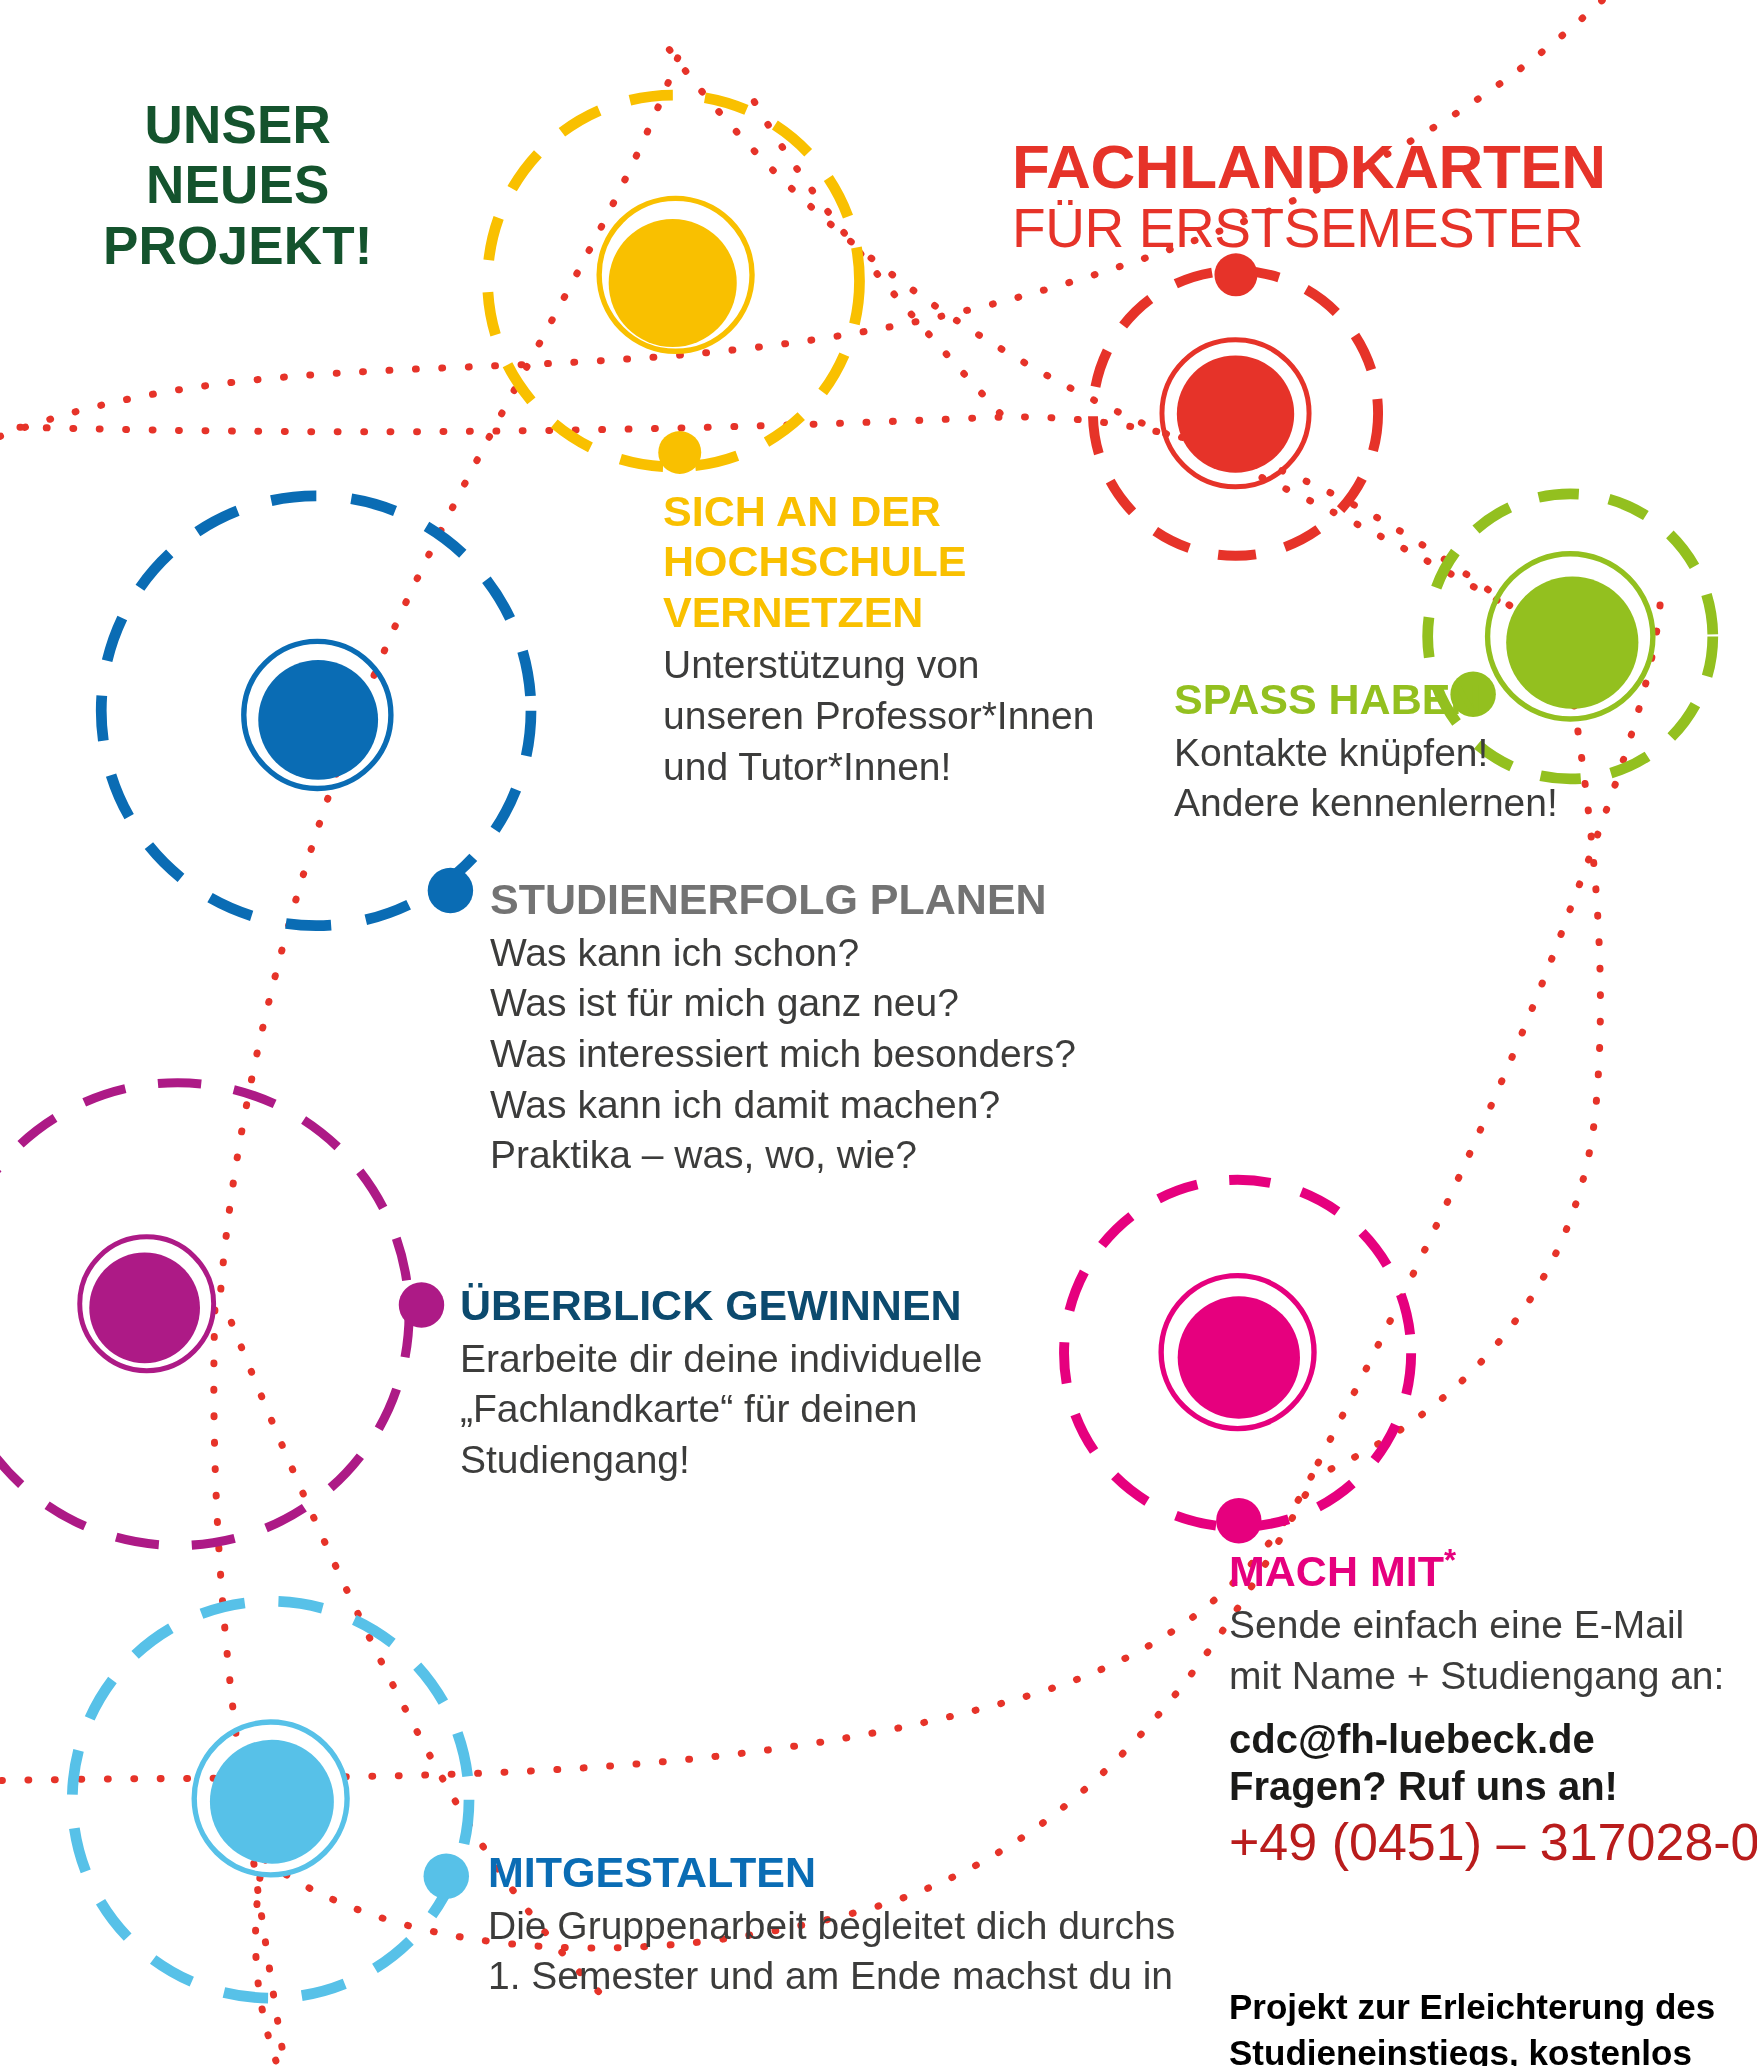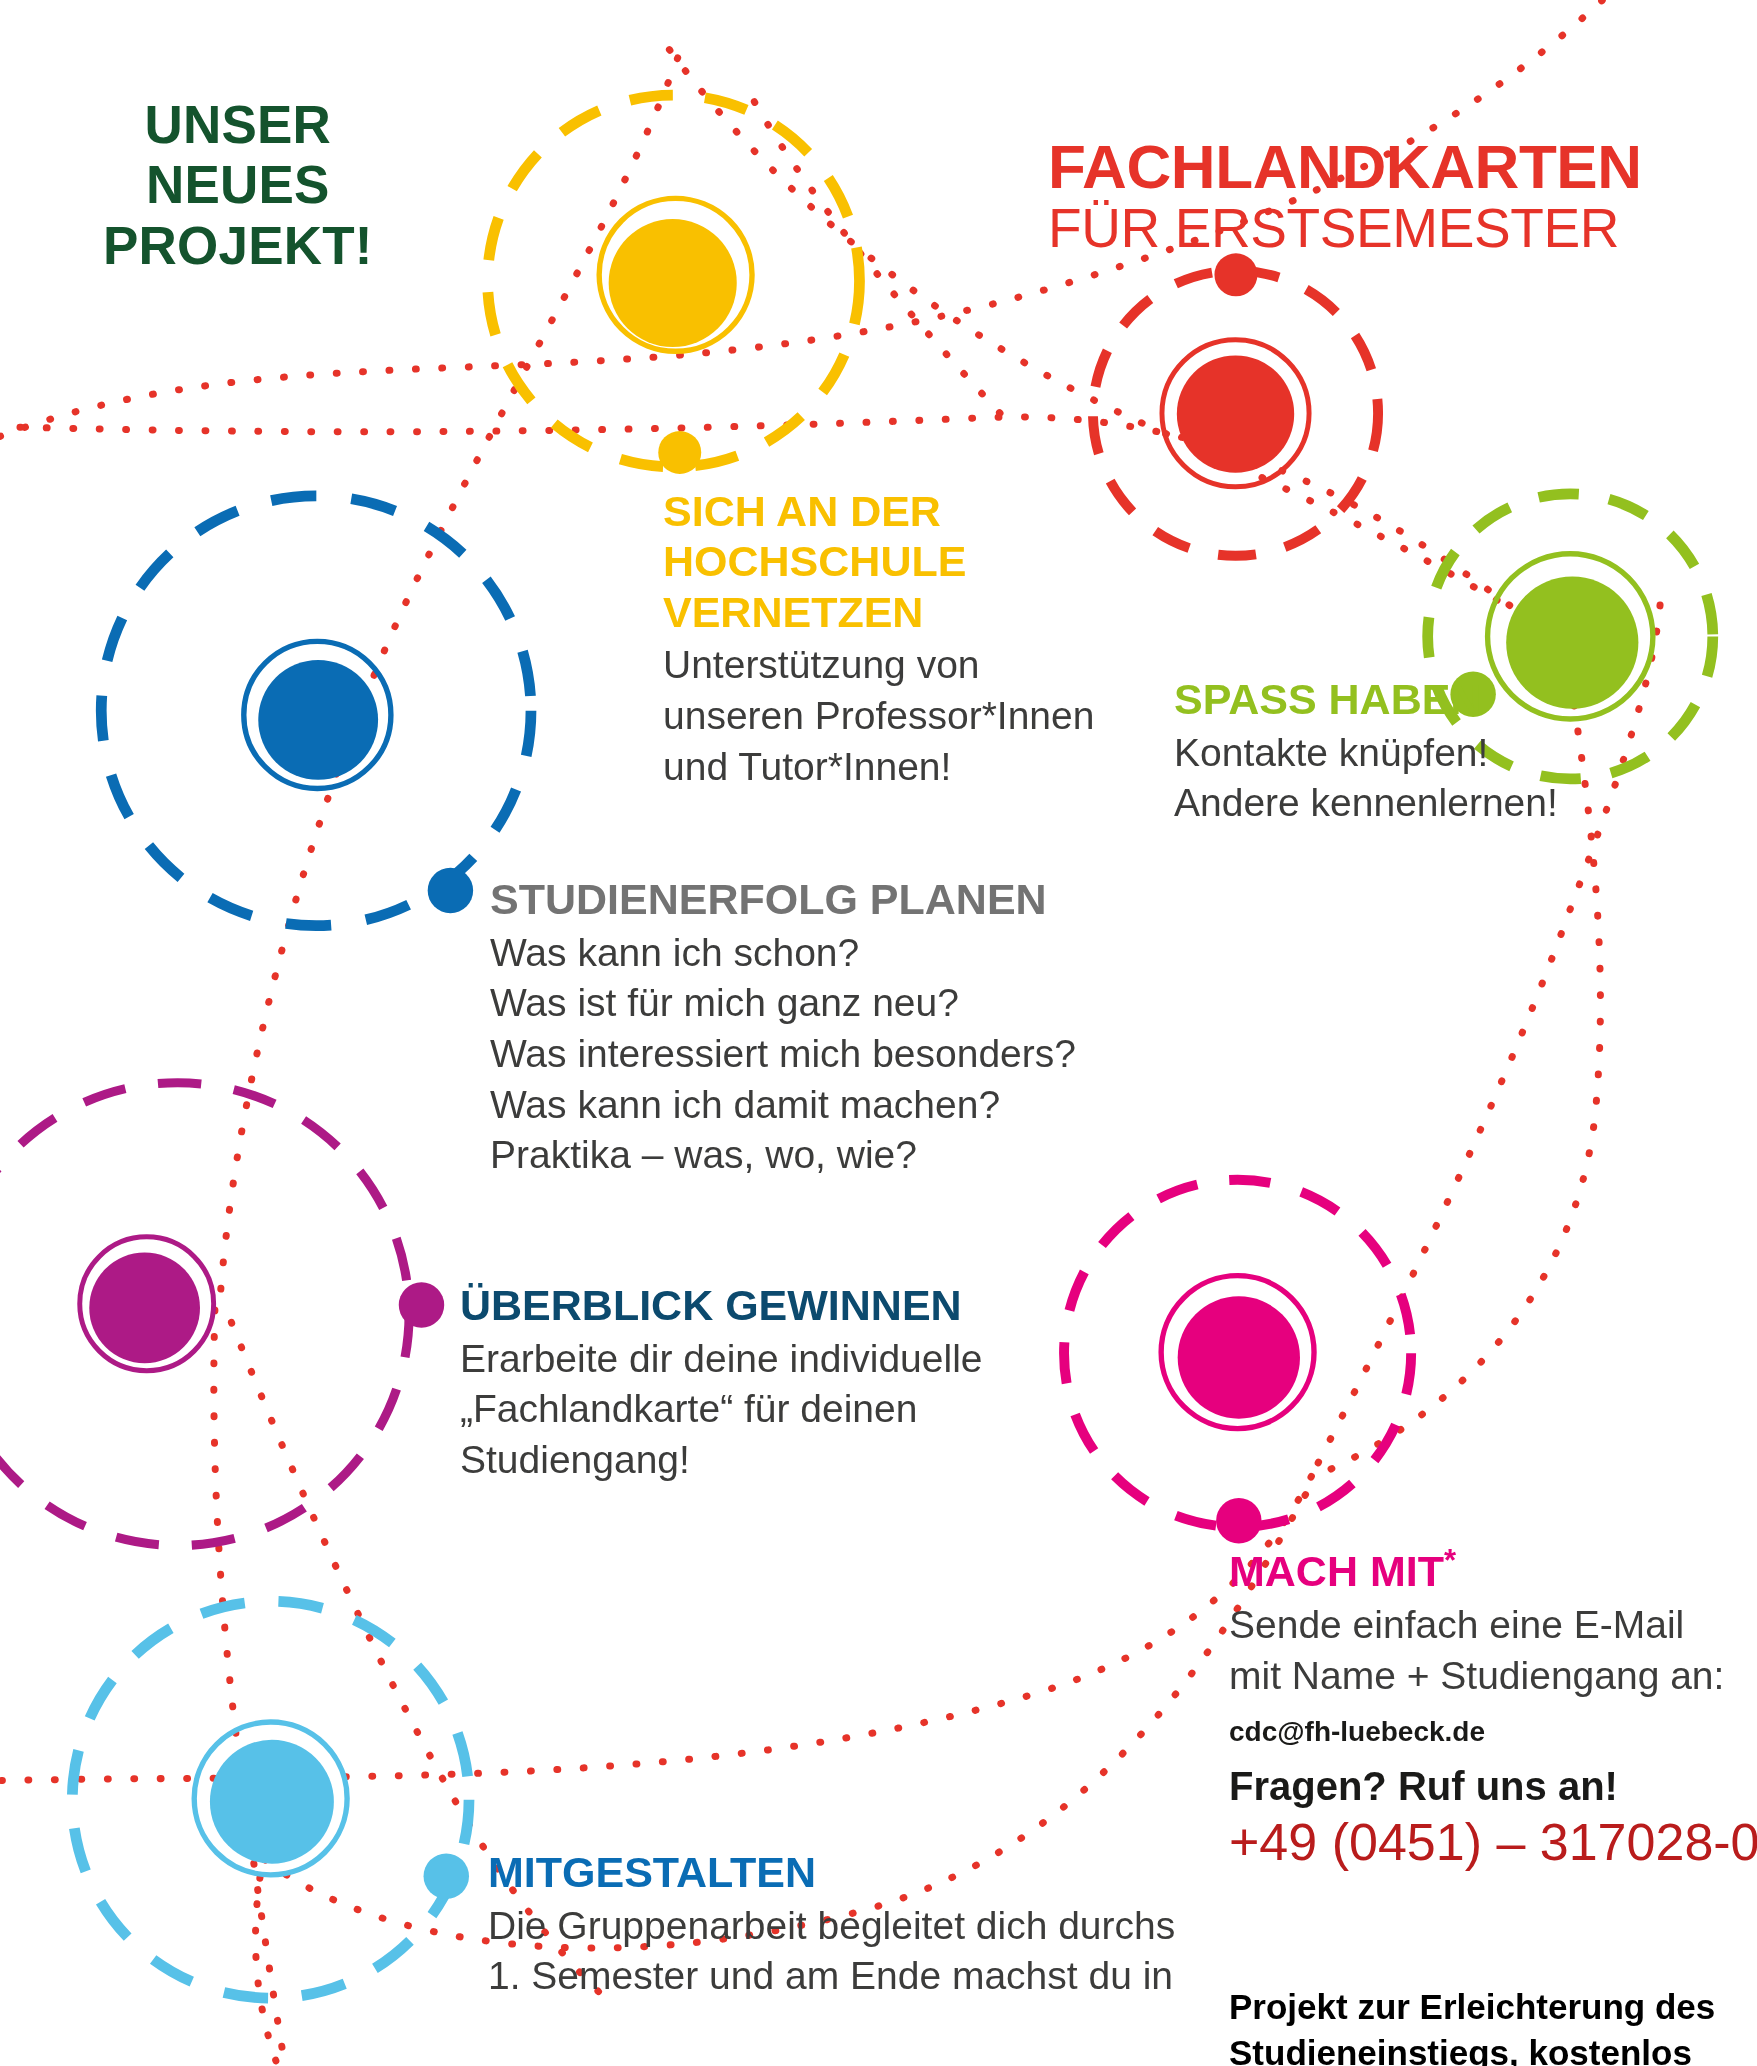--- a/index.html
+++ b/index.html
@@ -34,21 +34,21 @@
   }
   .body .ln{display:block;white-space:nowrap;}
 
   .c-yellow{color:#f9c000;}
   .c-green{color:#93c01f;}
   .c-blue{color:#737373;}
   .c-purple{color:#0c4a6e;}
   .c-pink{color:#e6007e;}
   .c-cyan{color:#0a6cb4;}
 
-  .mail{font-weight:bold;font-size:28px;color:#1a1a18;line-height:1.2;margin-top:14px;white-space:nowrap;}
+  .mail{font-weight:bold;font-size:40px;color:#1a1a18;line-height:1.2;margin-top:14px;white-space:nowrap;}
   .q-head{font-weight:bold;font-size:40px;color:#1a1a18;line-height:1.2;white-space:nowrap;}
   .q-num{font-size:52px;color:#b91c1c;line-height:1.25;white-space:nowrap;}
   .foot-note{font-size:30px;color:#3c3c3b;line-height:1.32;}
   .foot-note .ln{display:block;white-space:nowrap;}
   .foot-note .ind{padding-left:18px;}
   .proj{font-weight:bold;font-size:35px;color:#000;line-height:1.30;}
   .proj .ln{display:block;white-space:nowrap;}
 </style>
 </head>
 <body>
@@ -121,21 +121,21 @@
       <circle cx="1080" cy="4540" r="55" fill="#57c1e8"></circle>
     </g>
   </svg>
 
   <div class="tb kicker" style="left:103px;top:95px;">
     <span class="ln">UNSER</span><br>
     <span class="ln">NEUES</span><br>
     <span class="ln">PROJEKT!</span>
   </div>
 
-  <div class="tb bigtitle" style="left:1012px;top:136px;margin-left:36px;">
+  <div class="tb bigtitle" style="left:1012px;top:136px;">
     <span>FACHLANDKARTEN</span>
     <span class="sub">FÜR ERSTSEMESTER</span>
   </div>
 
   <div class="tb" style="left:663px;top:486px;width:434px;">
     <div class="head c-yellow wrap">
       <span>SICH AN DER</span><br>
       <span>HOCHSCHULE</span><br>
       <span>VERNETZEN</span>
     </div>

